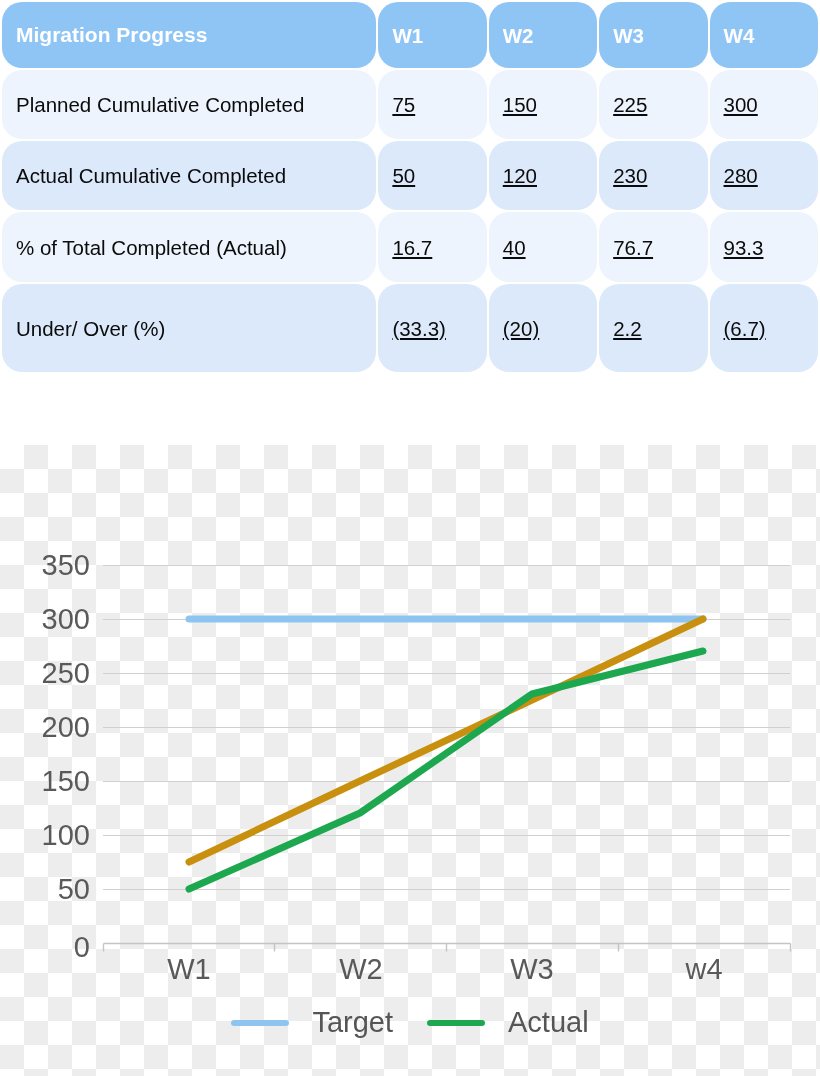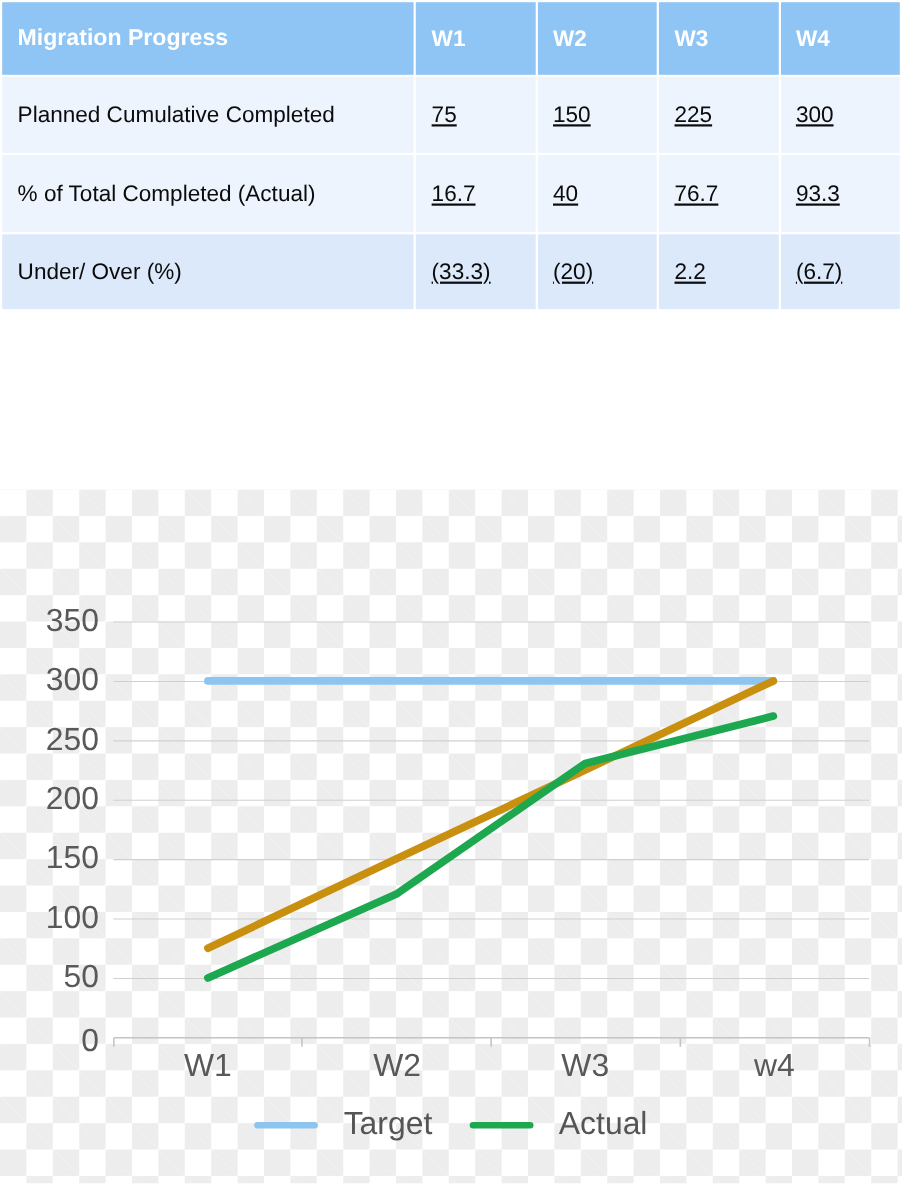--- a/index.html
+++ b/index.html
@@ -42,20 +42,21 @@
   }
 
   .tbl td, .tbl th {
     padding: 0 0 0 14px;
     vertical-align: middle;
     text-align: left;
     font-weight: normal;
     font-size: 20.5px;
     color: #0b0b0b;
     line-height: 1.22;
+    border-radius: 20px;
   }
 
   .col-label { width: 373px; }
   .col-wk    { width: 108px; }
 
   
   .tbl thead th {
     background: #8ec5f5;
     color: #ffffff;
     font-weight: bold;
@@ -66,21 +67,21 @@
   .tbl thead th.hdr-title { font-size: 21px; }
 
   
   tr.band-a td { background: #dce9fa; }
   tr.band-b td { background: #edf4fd; margin-left: 16px; }
 
   tr.r-total td  { height: 70px; }
   tr.r-planned td{ height: 69px; }
   tr.r-actual td { height: 69px; }
   tr.r-pct td    { height: 70px; }
-  tr.r-uo td     { height: 68px; }
+  tr.r-uo td     { height: 88px; }
 
   td.merged {
     text-align: center;
     padding-left: 0;
   }
 
   td.num { padding-left: 14px; text-decoration: underline; }
 
   .neg { color: #ff0000; }
 
@@ -192,20 +193,27 @@
 
 
         <tr class="band-b r-planned">
           <td>Planned Cumulative Completed</td>
           <td class="num">75</td>
           <td class="num">150</td>
           <td class="num">225</td>
           <td class="num">300</td>
         </tr>
 
+        <tr class="band-a r-actual">
+          <td>Actual Cumulative Completed</td>
+          <td class="num">50</td>
+          <td class="num">120</td>
+          <td class="num">230</td>
+          <td class="num">280</td>
+        </tr>
 
         <tr class="band-b r-pct">
           <td>% of Total Completed (Actual)</td>
           <td class="num">16.7</td>
           <td class="num">40</td>
           <td class="num">76.7</td>
           <td class="num">93.3</td>
         </tr>
 
         <tr class="band-a r-uo">

